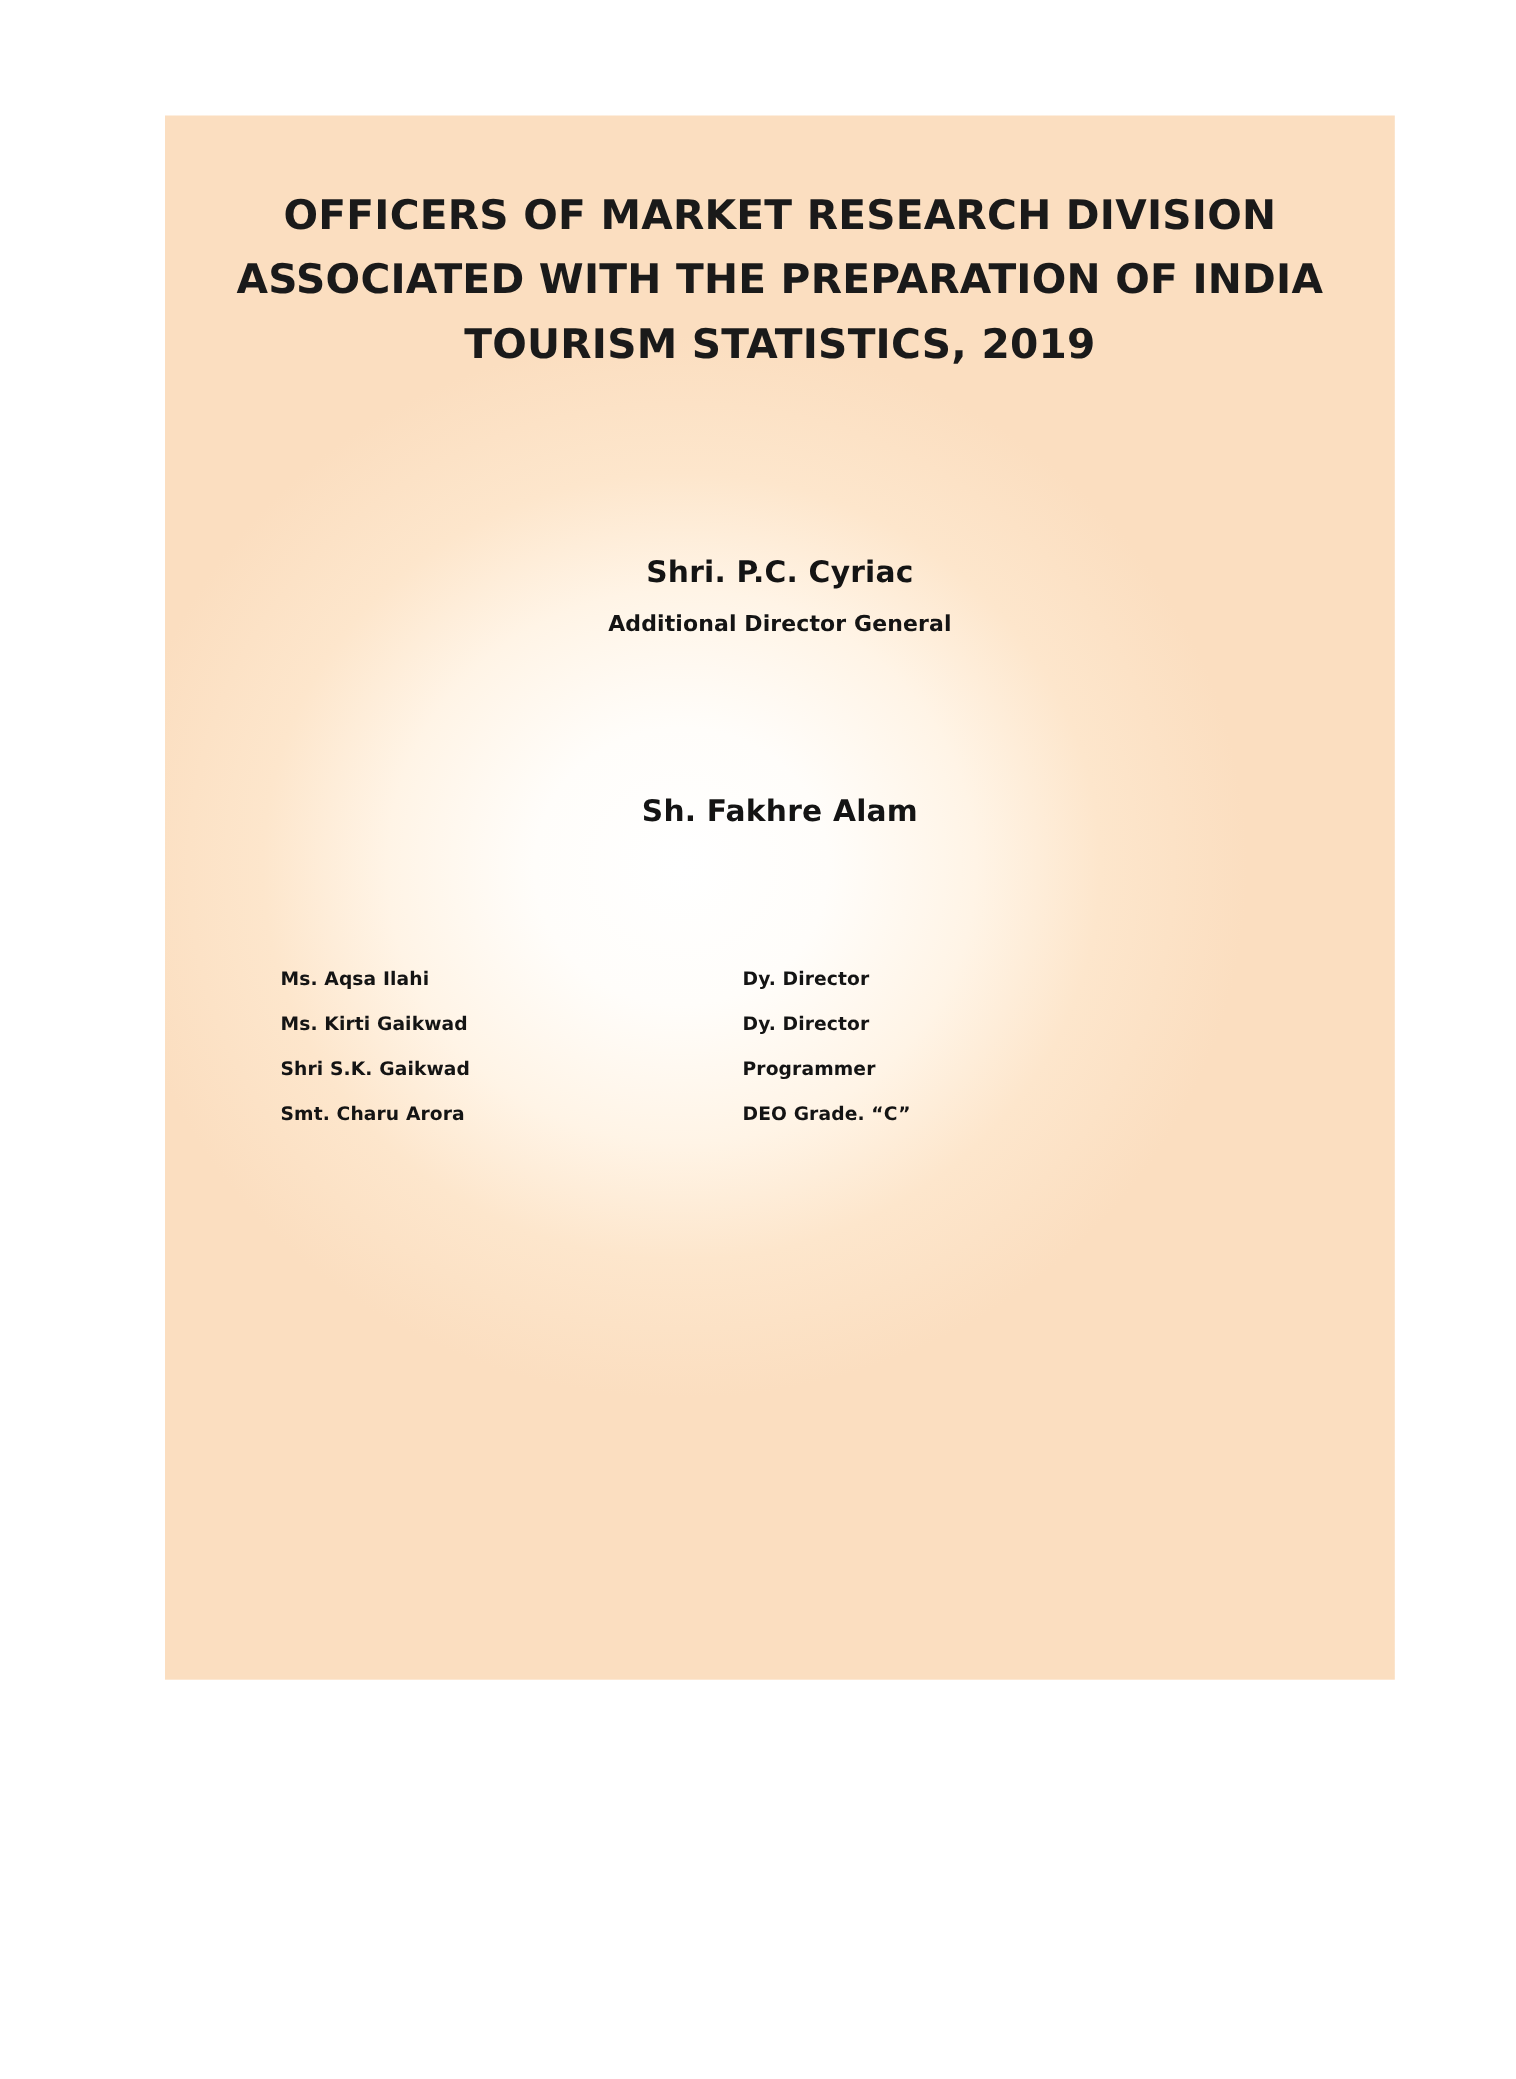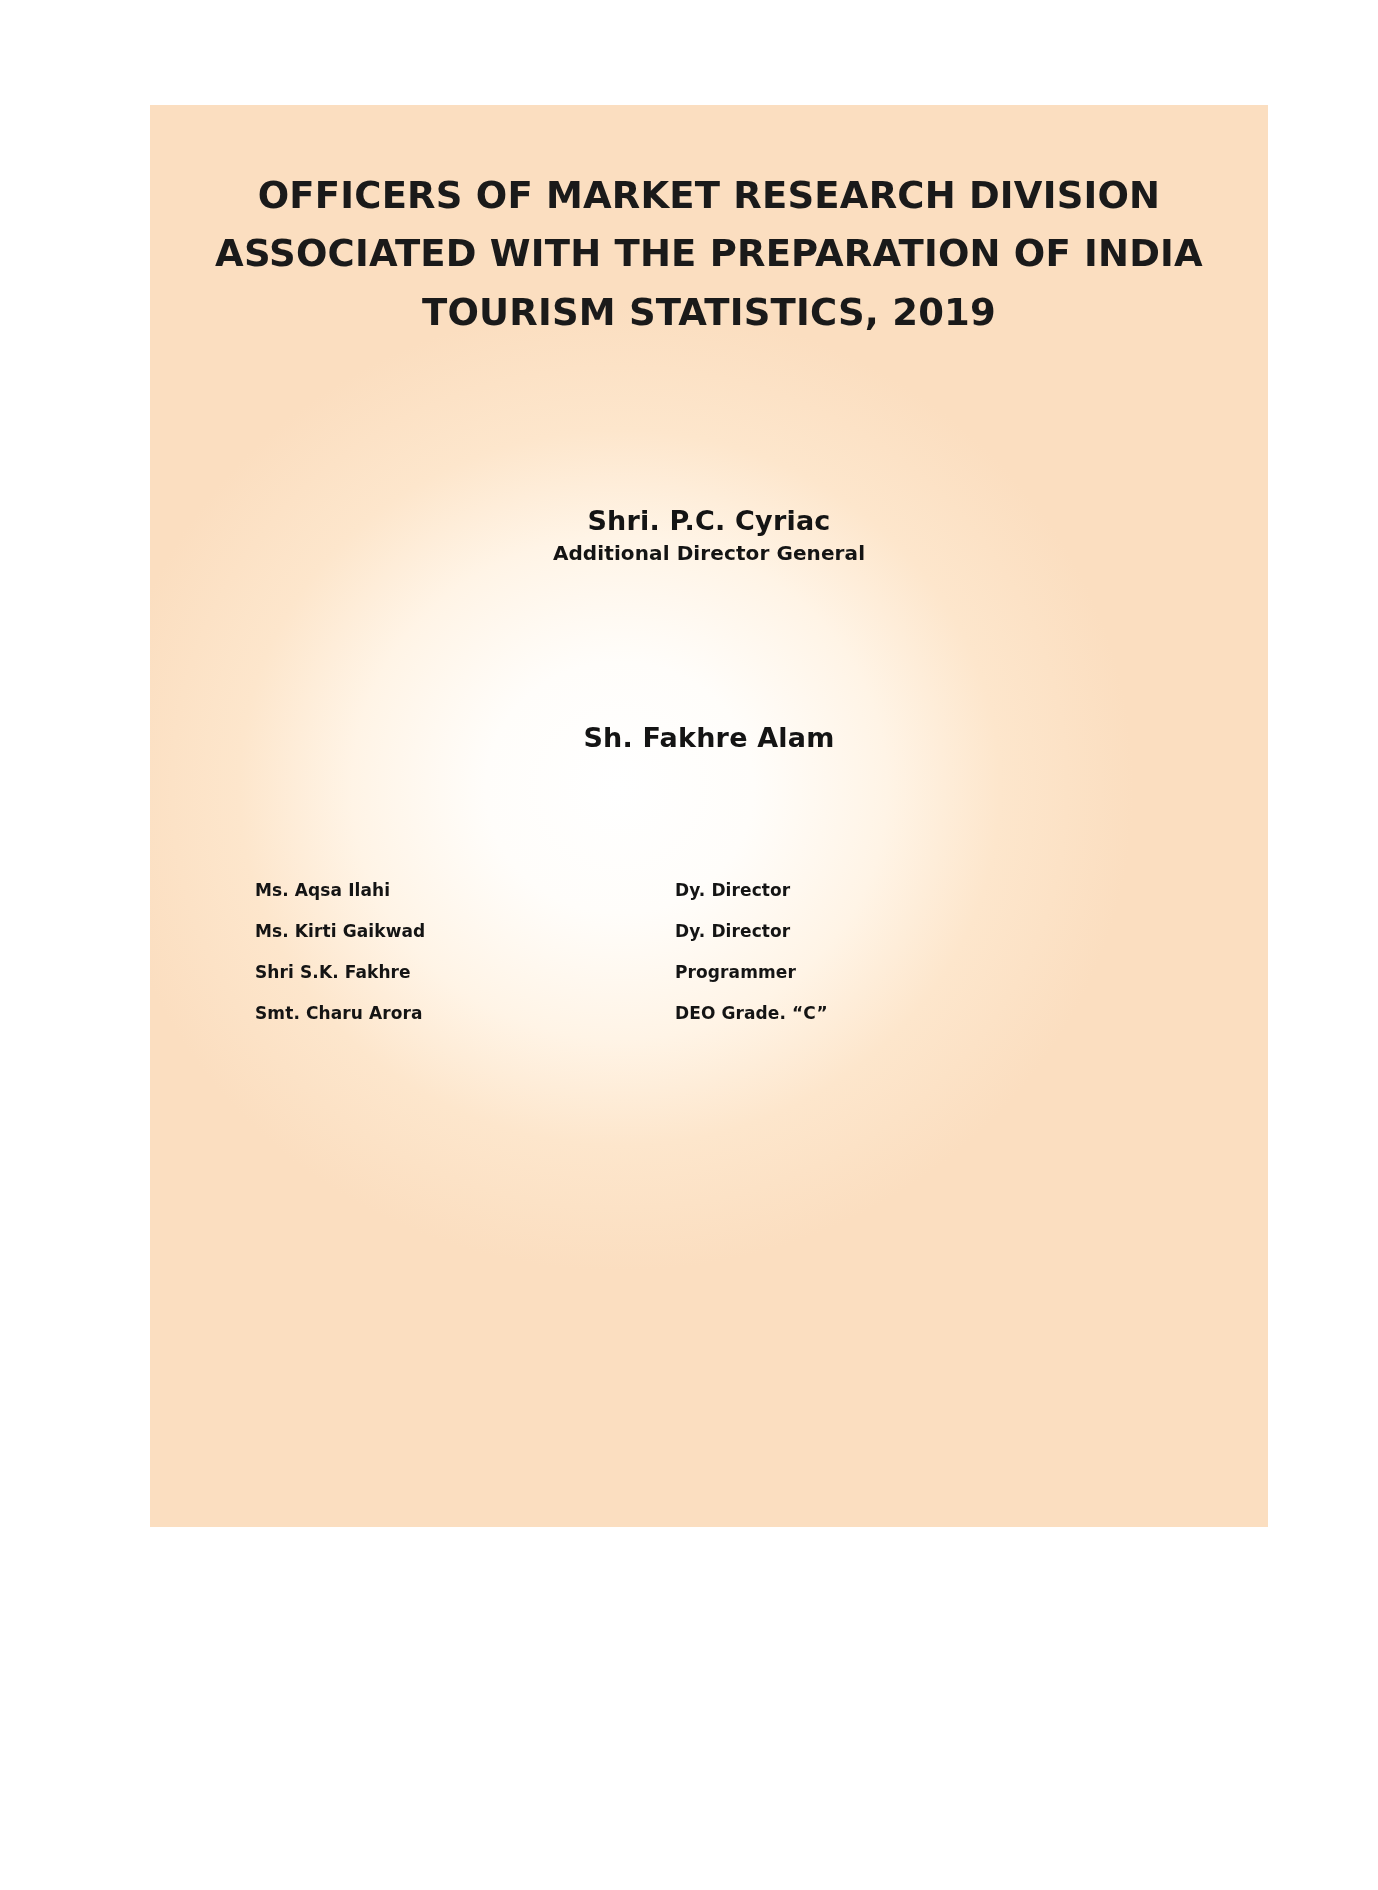--- a/index.html
+++ b/index.html
@@ -48,21 +48,21 @@
   .officer-block .name {
     font-size: 27px;
     font-weight: bold;
     color: #141414;
     letter-spacing: 0.2px;
   }
   .officer-block .desig {
     font-size: 20px;
     font-weight: bold;
     color: #141414;
-    margin-top: 5px;
+    margin-top: 19px;
     letter-spacing: 0.1px;
   }
   #block-adg { top: 400px; }
   #block-dir { top: 617px; }
 
   .staff-table {
     position: absolute;
     left: 105px;
     top: 775px;
     width: 800px;
@@ -103,21 +103,21 @@
     <tbody>
       <tr>
         <td class="col-name">Ms. Aqsa Ilahi</td>
         <td class="col-desig">Dy. Director</td>
       </tr>
       <tr>
         <td class="col-name">Ms. Kirti Gaikwad</td>
         <td class="col-desig">Dy. Director</td>
       </tr>
       <tr>
-        <td class="col-name">Shri S.K. Fakhre</td>
+        <td class="col-name">Shri S.K. Gaikwad</td>
         <td class="col-desig">Programmer</td>
       </tr>
       <tr>
         <td class="col-name">Smt. Charu Arora</td>
         <td class="col-desig">DEO Grade. “C”</td>
       </tr>
     </tbody>
   </table>
 
 </div>

